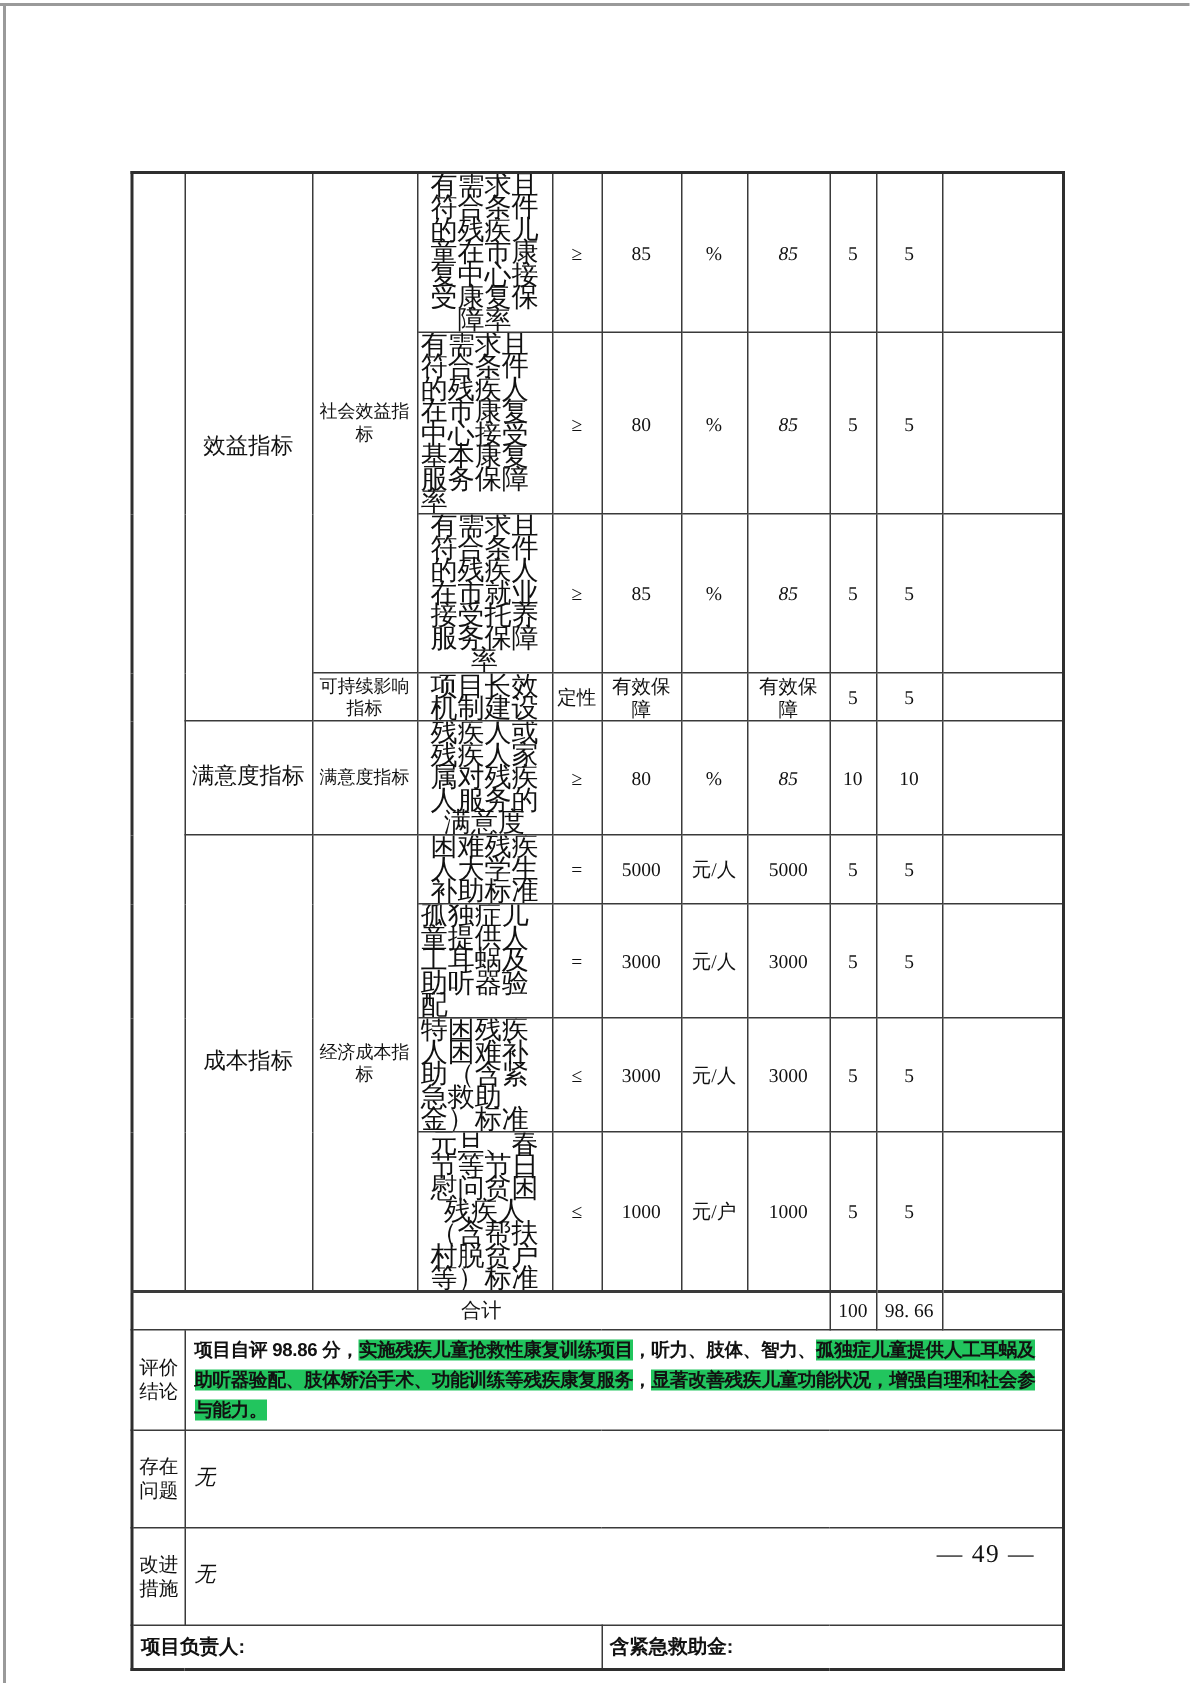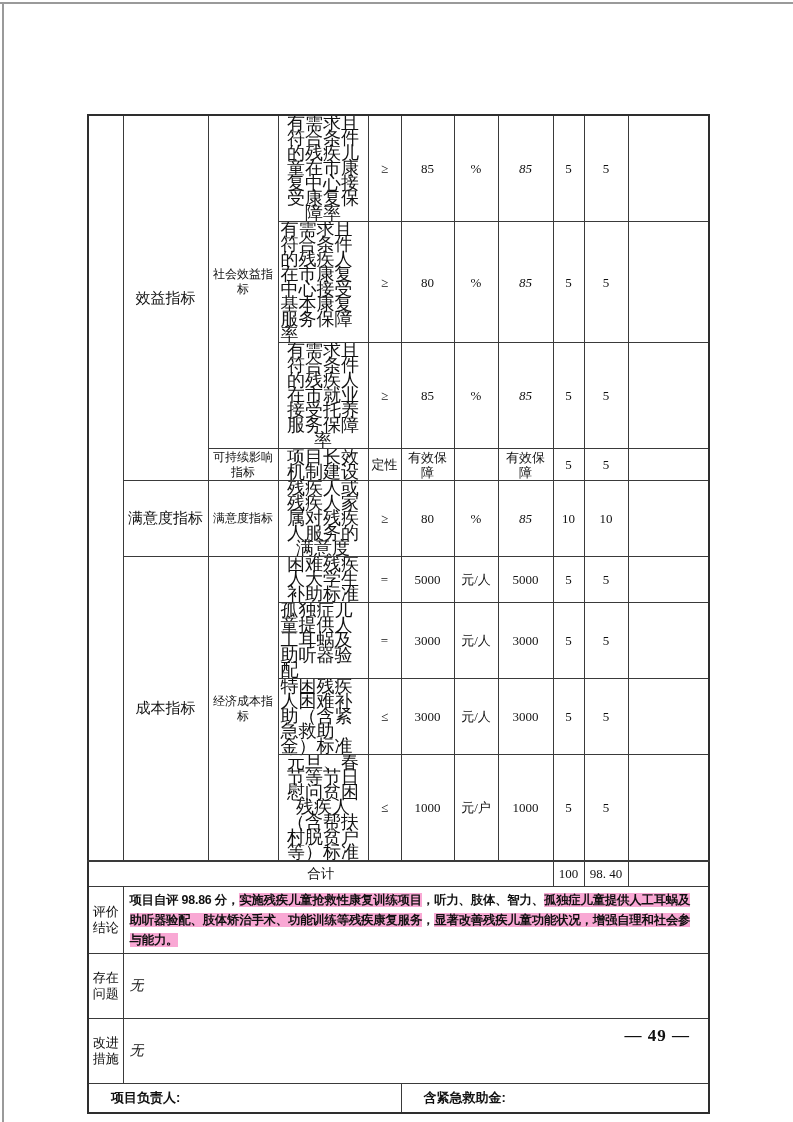--- a/index.html
+++ b/index.html
@@ -35,29 +35,29 @@
   .perf-table td.total-label{font-size:13.5px;}
   .perf-table td.section-label{font-size:13px;line-height:16px;padding:16px 3px;}
   .perf-table td.free-text{
     text-align:left;padding:2px 6px;font-size:14px;font-style:italic;
   }
   .perf-table td.conclusion-cell{
     text-align:left;padding:3px 6px;
     font-family:"Liberation Sans","DejaVu Sans",sans-serif;
     font-weight:bold;font-size:12.4px;line-height:20px;letter-spacing:-0.2px;
   }
-  .perf-table td.conclusion-cell .hl{background:#f9a8d4;}
+  .perf-table td.conclusion-cell .hl{background:#22c55e;}
   .perf-table td.sign-cell{
-    text-align:left;padding:2px 22px;
+    text-align:left;padding:2px 5px;
     font-family:"Liberation Sans","DejaVu Sans",sans-serif;
     font-weight:bold;font-size:13px;
   }
   .page-number{
     position:absolute;top:1026px;right:103px;
-    font-size:17px;font-weight:bold;letter-spacing:1px;
+    font-size:17px;font-weight:normal;letter-spacing:1px;
     font-family:"Liberation Serif","DejaVu Serif",serif;
   }
 </style>
 </head>
 <body>
 
 <div class="page">
   <div class="scan-border-top"></div>
   <div class="scan-border-left"></div>
 
@@ -172,21 +172,21 @@
           <td class="num">1000</td>
           <td class="num">5</td>
           <td class="num">5</td>
           <td></td>
         </tr>
       </tbody>
     <tbody>
       <tr style="height:25px">
         <td colspan="8" class="total-label thick-top">合计</td>
         <td class="num thick-top">100</td>
-        <td class="num thick-top">98. 40</td>
+        <td class="num thick-top">98. 66</td>
         <td class="thick-top"></td>
       </tr>
       <tr style="height:44px">
         <td class="section-label">评价结论</td>
         <td colspan="10" class="conclusion-cell" id="conclusion-content"><span>项目自评 98.86 分，</span><span class="hl">实施残疾儿童抢救性康复训练项目</span><span>，听力、肢体、智力、</span><span class="hl">孤独症儿童提供人工耳蜗及助听器验配、肢体矫治手术、功能训练等残疾康复服务</span><span>，</span><span class="hl">显著改善残疾儿童功能状况，增强自理和社会参与能力。</span></td>
       </tr>
       <tr style="height:32px">
         <td class="section-label">存在问题</td>
         <td colspan="10" class="free-text">无</td>
       </tr>

